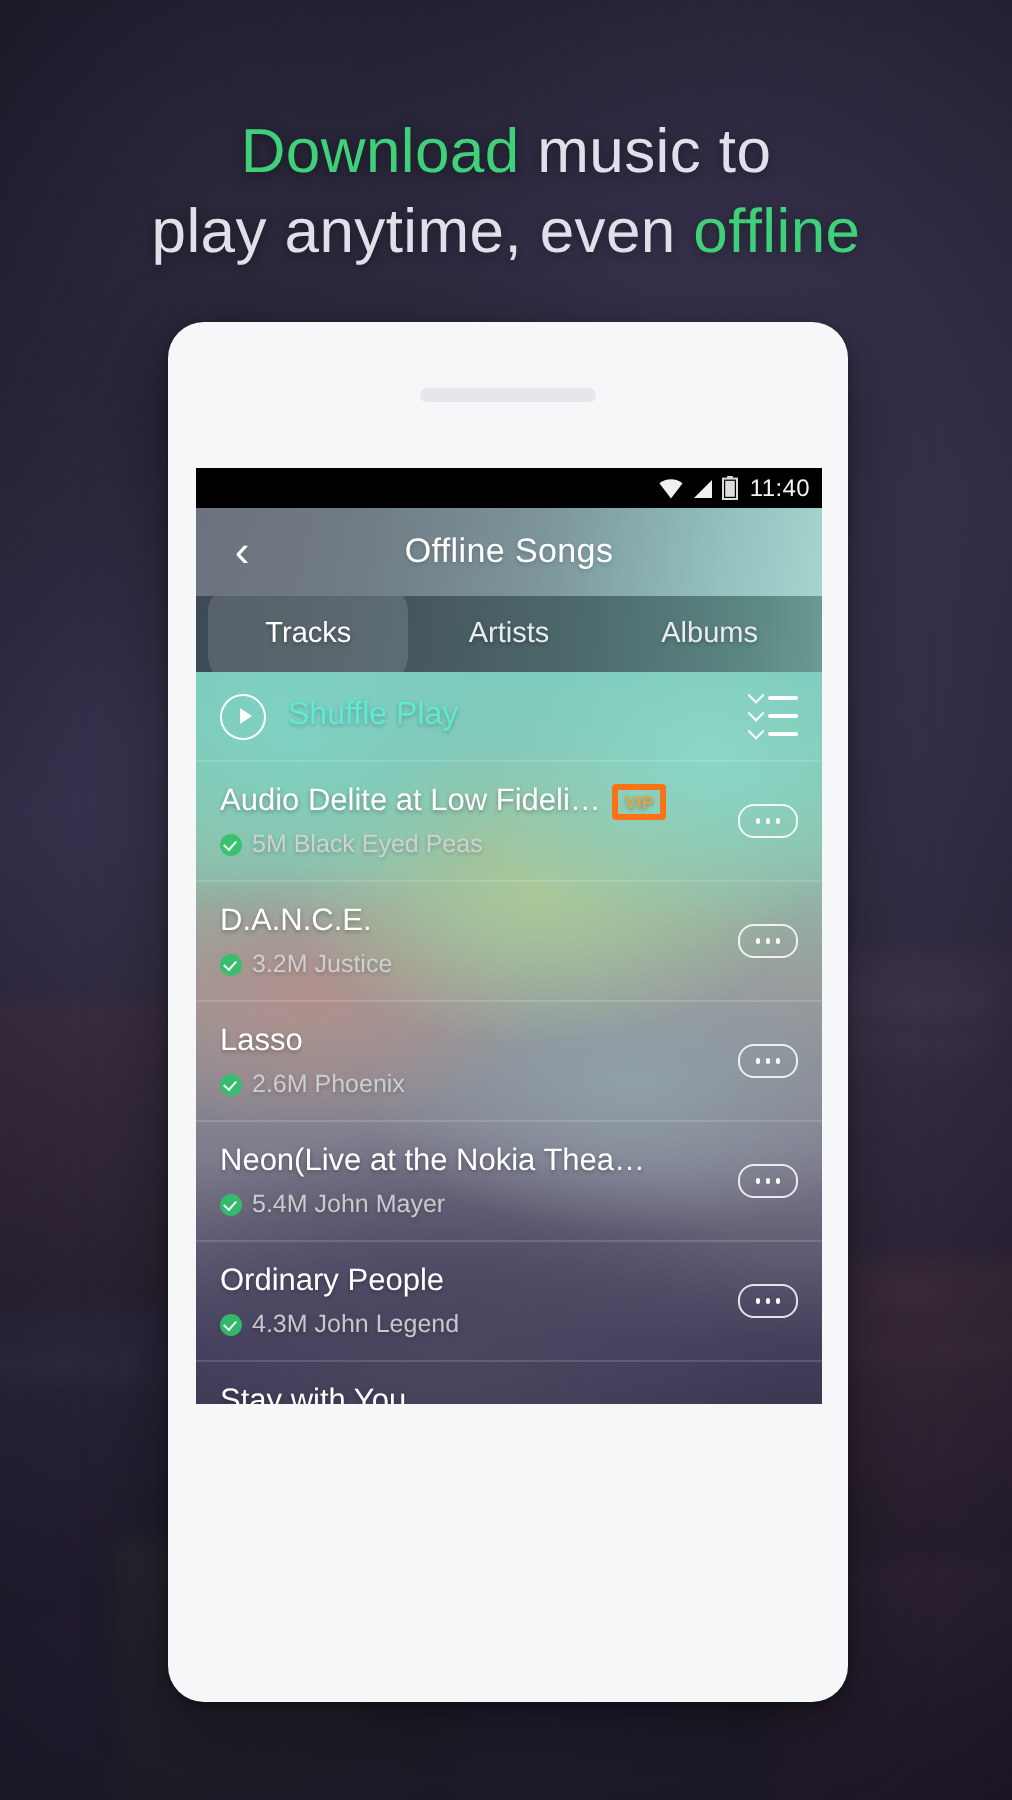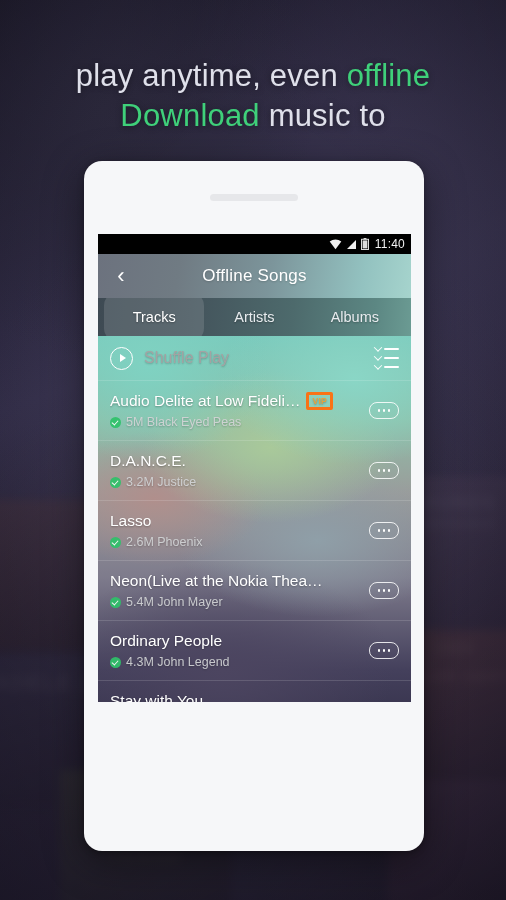--- a/index.html
+++ b/index.html
@@ -123,21 +123,21 @@
   .circ-play{
     width:21px;height:21px;border-radius:50%;border:1.6px solid #fff;
     display:flex;align-items:center;justify-content:center;flex:0 0 auto;
   }
   .circ-play i{
     width:0;height:0;border-left:6px solid #fff;
     border-top:4px solid transparent;border-bottom:4px solid transparent;
     margin-left:2px;display:block;
   }
   #shufflelabel{
-    color:#a3a3a3;font-size:16px;margin-left:11px;
+    color:#5eead4;font-size:16px;margin-left:11px;
     text-shadow:0 1px 2px rgba(0,0,0,.25);
   }
   #listicon{margin-left:auto;display:flex;flex-direction:column;gap:3px;}
   #listicon .ln{display:flex;align-items:center;gap:3px;}
   #listicon .ck{width:5px;height:5px;border-left:1.4px solid #fff;border-bottom:1.4px solid #fff;transform:rotate(-45deg) translate(1px,-1px);opacity:.95;}
   #listicon .br{width:15px;height:1.6px;background:#fff;border-radius:1px;}
 
   
   .row{
     height:60px;box-sizing:border-box;padding:0 12px;
@@ -218,24 +218,24 @@
     <div class="tile-txt" style="left:60px;top:364px;width:170px;font-size:21px;color:rgba(190,200,130,.28);">TENSE</div>
     <div class="tile-txt" style="left:222px;top:300px;width:180px;font-size:19px;">SAM SMITH</div>
     <div class="tile-txt" style="left:378px;top:188px;width:150px;font-size:15px;color:rgba(220,160,150,.34);">TAYLOR SWIFT</div>
     <div class="tile-txt" style="left:378px;top:160px;width:150px;font-size:16px;color:rgba(220,170,150,.30);">1989</div>
   </div>
   <div class="vign"></div>
 </div>
 
 <div id="headline">
   <div>
-    <span>play anytime, even </span><span class="accent">offline</span>
+    <span class="accent">Download</span><span> music to</span>
   </div>
   <div>
-    <span class="accent">Download</span><span> music to</span>
+    <span>play anytime, even </span><span class="accent">offline</span>
   </div>
 </div>
 
 <div id="phone">
   <div id="speaker"></div>
 
   <div id="screen">
 
     <div id="statusbar">
       <span class="si">

